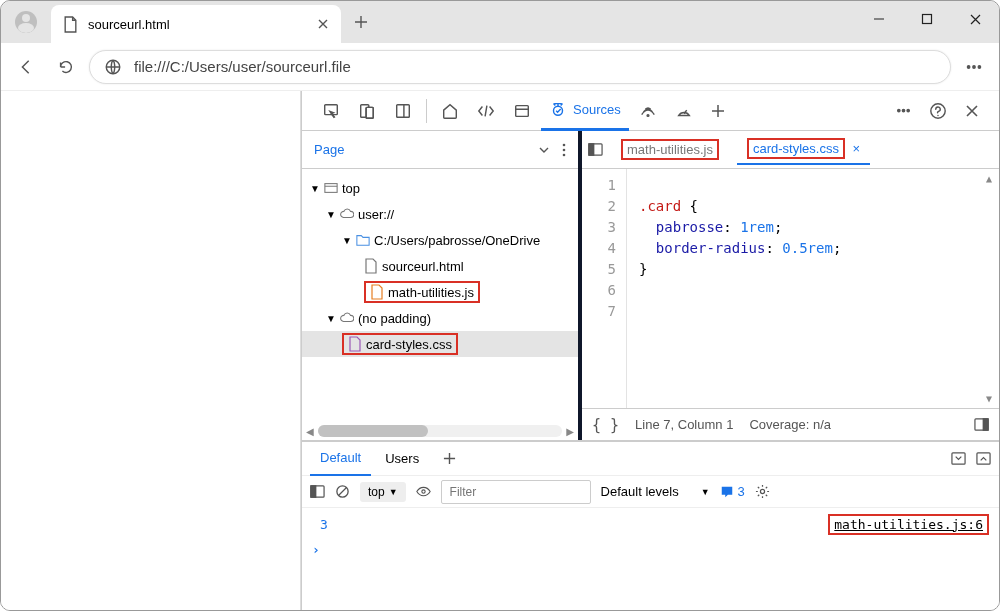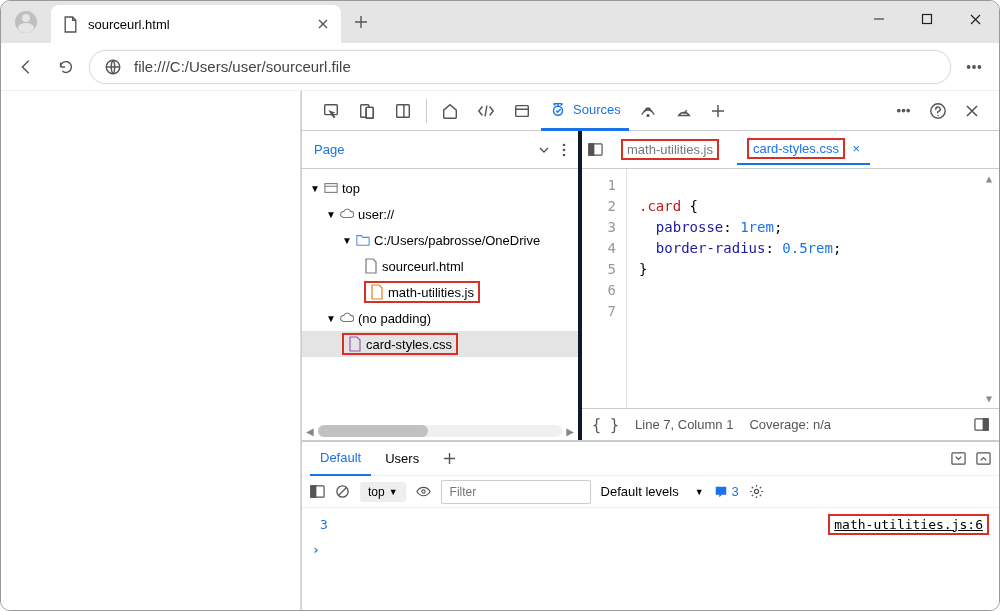--- a/index.html
+++ b/index.html
@@ -68,21 +68,21 @@
   .scroll-h .thumb { position:absolute; left:0; width:45%; height:100%; background:#c1c1c1; border-radius:6px;}
   .scroll-h .harrow { font-size:10px; color:#888;}
   
   .console-panel { border-top: 2px solid #ccc; display:flex; flex-direction:column; height: 170px;}
   .console-tabs { height: 34px; display:flex; align-items:center; padding: 0 8px; gap: 4px; border-bottom: 1px solid #eee;}
   .ctab { padding: 0 10px; height:34px; display:flex; align-items:center;}
   .ctab.active { color:#1a73e8; border-bottom: 2px solid #1a73e8;}
   .console-toolbar { height: 32px; display:flex; align-items:center; padding: 0 8px; gap: 10px; border-bottom: 1px solid #eee;}
   .ctx-select { background:#eee; padding: 3px 8px; border-radius:3px; display:flex; align-items:center; gap:4px; font-size:12px;}
   .filter-input { border:1px solid #ccc; height:24px; width: 150px; padding: 0 8px; font-size:12px; border-radius:2px;}
-  .levels { display:flex; align-items:center; gap:16px; font-size:13px;}
+  .levels { display:flex; align-items:center; gap:22px; font-size:13px;}
   .msg-count { color:#1a73e8; display:flex; align-items:center; gap:4px; font-size:13px;}
   .console-body { flex:1; padding: 4px 10px; font-family: Consolas, monospace; font-size:13px;}
   .console-row { display:flex; align-items:center; height:24px;}
   .console-row .out { color:#1a73e8; margin-left:8px;}
   .console-link { margin-left:auto; color:#000000; text-decoration:underline;}
   .prompt { color:#1a73e8; font-weight:bold; margin-top:6px;}
   
   svg { display:block; }
   .ico { width:18px; height:18px; stroke:#555; stroke-width:1.6; fill:none; }
   .ico-sm { width:15px; height:15px; stroke:#555; stroke-width:1.6; fill:none;}

